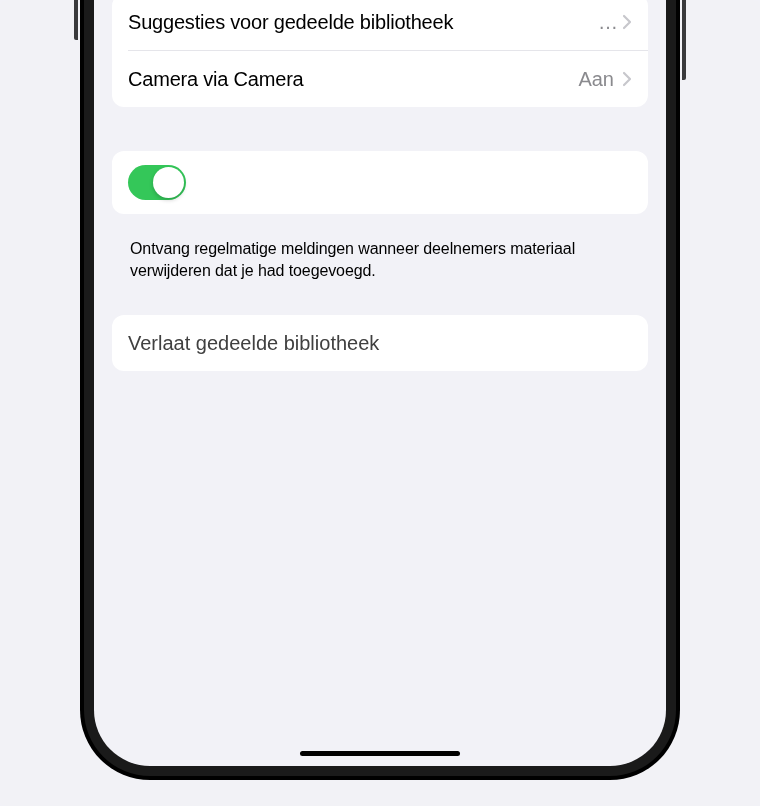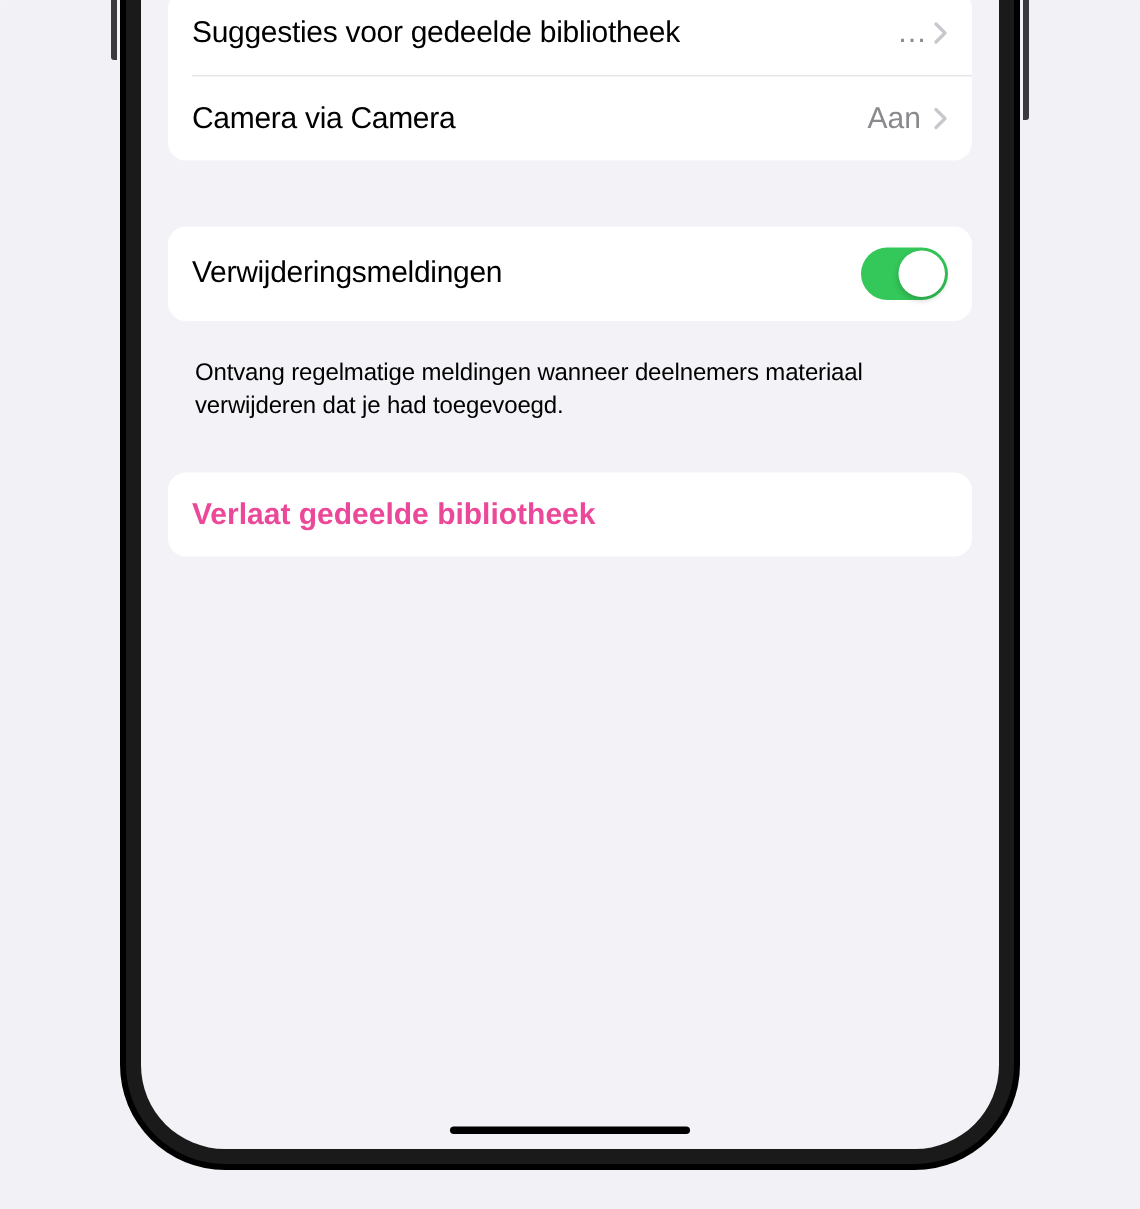--- a/index.html
+++ b/index.html
@@ -110,23 +110,23 @@
       box-shadow: 0 2px 4px rgba(0,0,0,0.2);
     }
     .footer-text {
       color: #000000;
       font-size: 16px;
       line-height: 1.35;
       padding: 8px 18px 22px 18px;
       letter-spacing: -0.1px;
     }
     .destructive {
-      color: #ec4899;
-      font-size: 20px;
-      font-weight: 700;
+      color: #404040;
+      font-size: 20px;
+      font-weight: 400;
       text-align: center;
     }
     .home-indicator {
       position: absolute;
       bottom: 10px;
       left: 50%;
       transform: translateX(-50%);
       width: 160px;
       height: 5px;
       background: #000;
@@ -182,21 +182,20 @@
                     <polyline points="2,2 8,8 2,14"></polyline>
                   </svg>
               </span>
             </div>
           </div>
 
           <div style="height:28px"></div>
 
           <div class="group">
             <div class="row">
-              <span class="row-label">Verwijderingsmeldingen</span>
               <div class="toggle toggle-on">
                 <div class="toggle-knob"></div>
               </div>
             </div>
           </div>
           <div class="footer-text">Ontvang regelmatige meldingen wanneer deelnemers materiaal verwijderen dat je had toegevoegd.</div>
 
           <div style="height:12px"></div>
 
           <div class="group">

